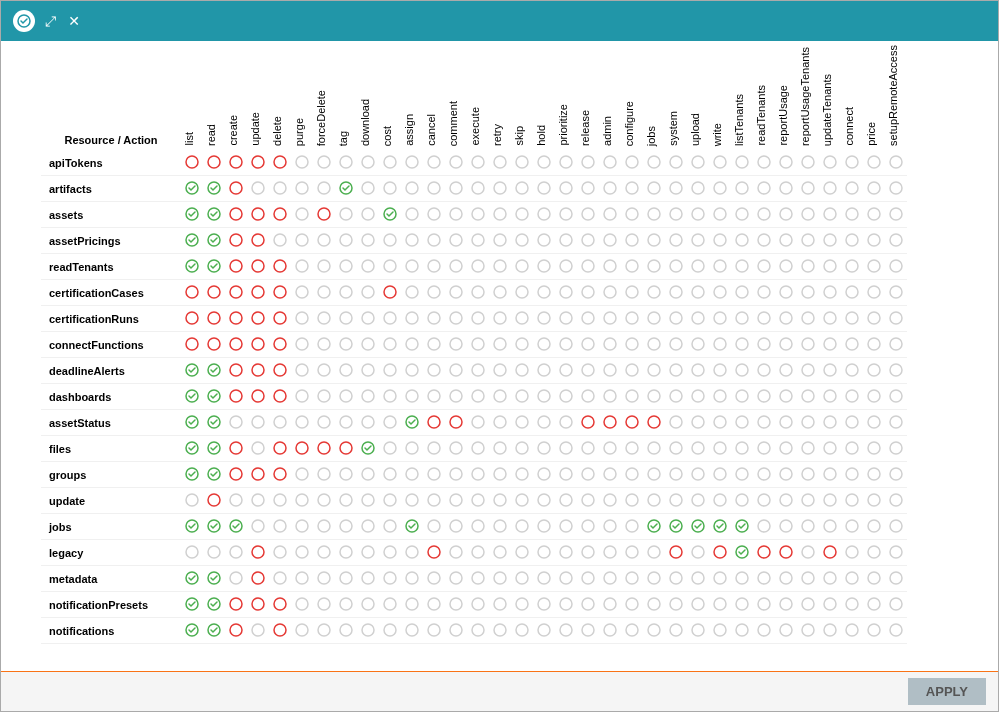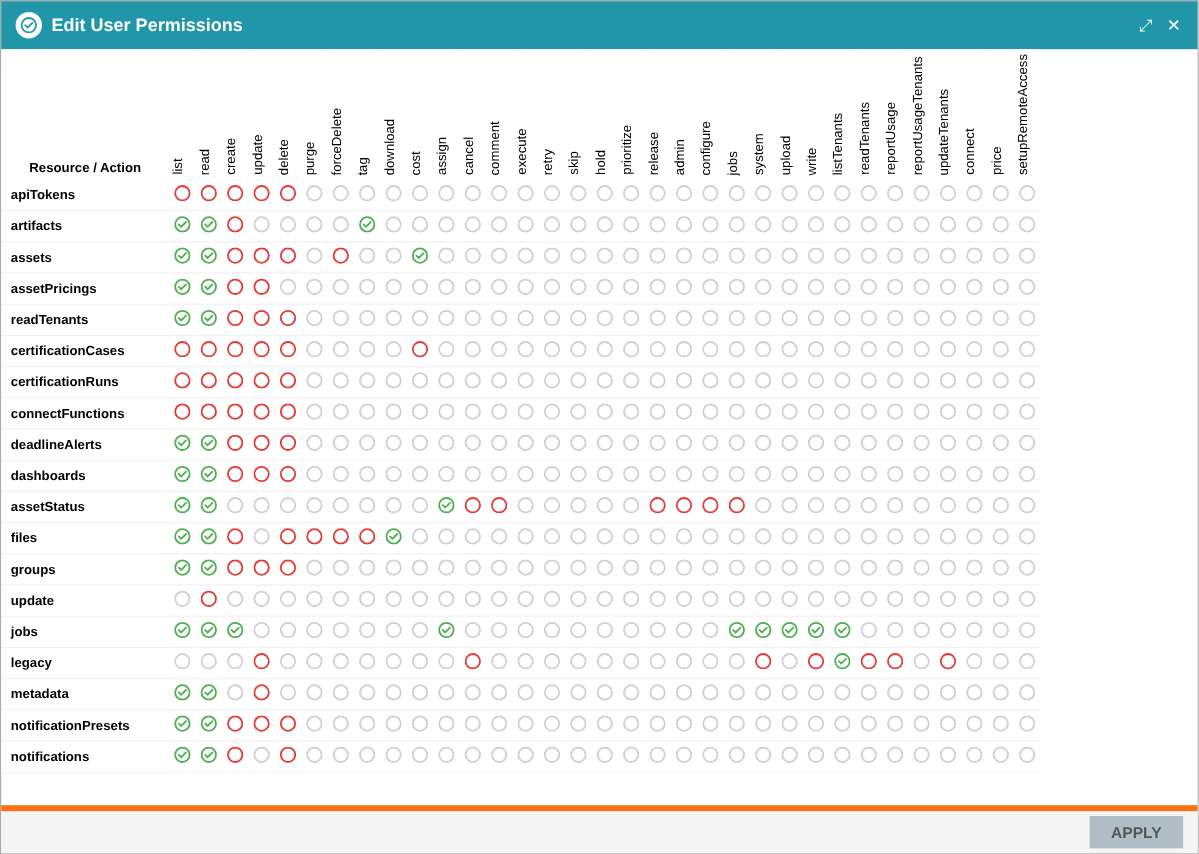--- a/index.html
+++ b/index.html
@@ -4,47 +4,46 @@
   <style>
     * { box-sizing: border-box; margin: 0; padding: 0; }
     body { font-family: Arial, sans-serif; font-size: 12px; background: #e0e0e0; display: flex; justify-content: center; align-items: center; width: 999px; height: 712px; overflow: hidden; }
     .window { width: 999px; height: 712px; background: #fff; border: 1px solid #aaa; display: flex; flex-direction: column; }
     .titlebar { background: #2196a8; color: #fff; padding: 7px 12px; display: flex; align-items: center; gap: 8px; height: 40px; flex-shrink: 0; }
     .titlebar-icon { width: 22px; height: 22px; background: #fff; border-radius: 50%; display: flex; align-items: center; justify-content: center; }
     .titlebar-icon svg { width: 14px; height: 14px; }
     .titlebar-title { font-size: 15px; font-weight: bold; flex: 1; }
     .titlebar-controls { display: flex; gap: 8px; }
     .titlebar-btn { color: #fff; cursor: pointer; font-size: 14px; background: none; border: none; padding: 2px; }
-    .content { flex: 1; overflow: hidden; display: flex; flex-direction: column; }
+    .content { flex: 1; overflow: hidden; display: flex; flex-direction: column; padding-left: 40px; }
     .table-wrapper { flex: 1; overflow: auto; }
     table { border-collapse: collapse; font-size: 11px; }
     thead tr th { position: sticky; top: 0; background: #fff; z-index: 10; }
     .col-header { writing-mode: vertical-rl; transform: rotate(180deg); white-space: nowrap; font-size: 11px; font-weight: normal; padding: 4px 2px; text-align: left; max-height: 130px; }
     .row-header { text-align: left; font-size: 11px; padding: 2px 8px 2px 8px; white-space: nowrap; position: sticky; left: 0; background: #fff; z-index: 5; font-weight: bold; min-width: 140px; }
     .corner-header { position: sticky; left: 0; top: 0; background: #fff; z-index: 20; vertical-align: bottom; padding: 4px 8px; font-size: 11px; min-width: 140px; }
     td { text-align: center; padding: 1px 0; min-width: 22px; height: 26px; border-bottom: 1px solid #f0f0f0; }
     .circle-checked { color: #4caf50; font-size: 14px; line-height: 1; }
     .circle-empty { color: #e53935; font-size: 14px; line-height: 1; }
     .circle-gray { color: #ccc; font-size: 14px; line-height: 1; }
-    .footer { height: 40px; display: flex; align-items: center; justify-content: flex-end; padding: 1px 12px; border-top: 5px solid #f97316; flex-shrink: 0; background: #f5f5f5; }
+    .footer { height: 40px; display: flex; align-items: center; justify-content: flex-end; padding: 1px 12px; border-top: 1px solid #f97316; flex-shrink: 0; background: #f5f5f5; }
     .apply-btn { background: #b0bec5; color: #555; border: none; padding: 6px 18px; font-size: 13px; cursor: pointer; font-weight: bold; }
     thead tr:first-child th { vertical-align: bottom; }
   </style>
 </head>
 <body>
 
 <div class="window">
   <div class="titlebar">
     <div class="titlebar-icon">
       <svg viewBox="0 0 14 14" fill="none">
         <circle cx="7" cy="7" r="6" stroke="#2196a8" stroke-width="1.5"></circle>
         <path d="M4 7l2 2 4-4" stroke="#2196a8" stroke-width="1.5" stroke-linecap="round"></path>
       </svg>
     </div>
-    <span class="titlebar-title">Edit User Permissions</span>
     <div class="titlebar-controls">
       <button class="titlebar-btn">⤢</button>
       <button class="titlebar-btn">✕</button>
     </div>
   </div>
   <div class="content">
     <div class="table-wrapper">
       <table>
         <thead>
           <tr id="header-row">

